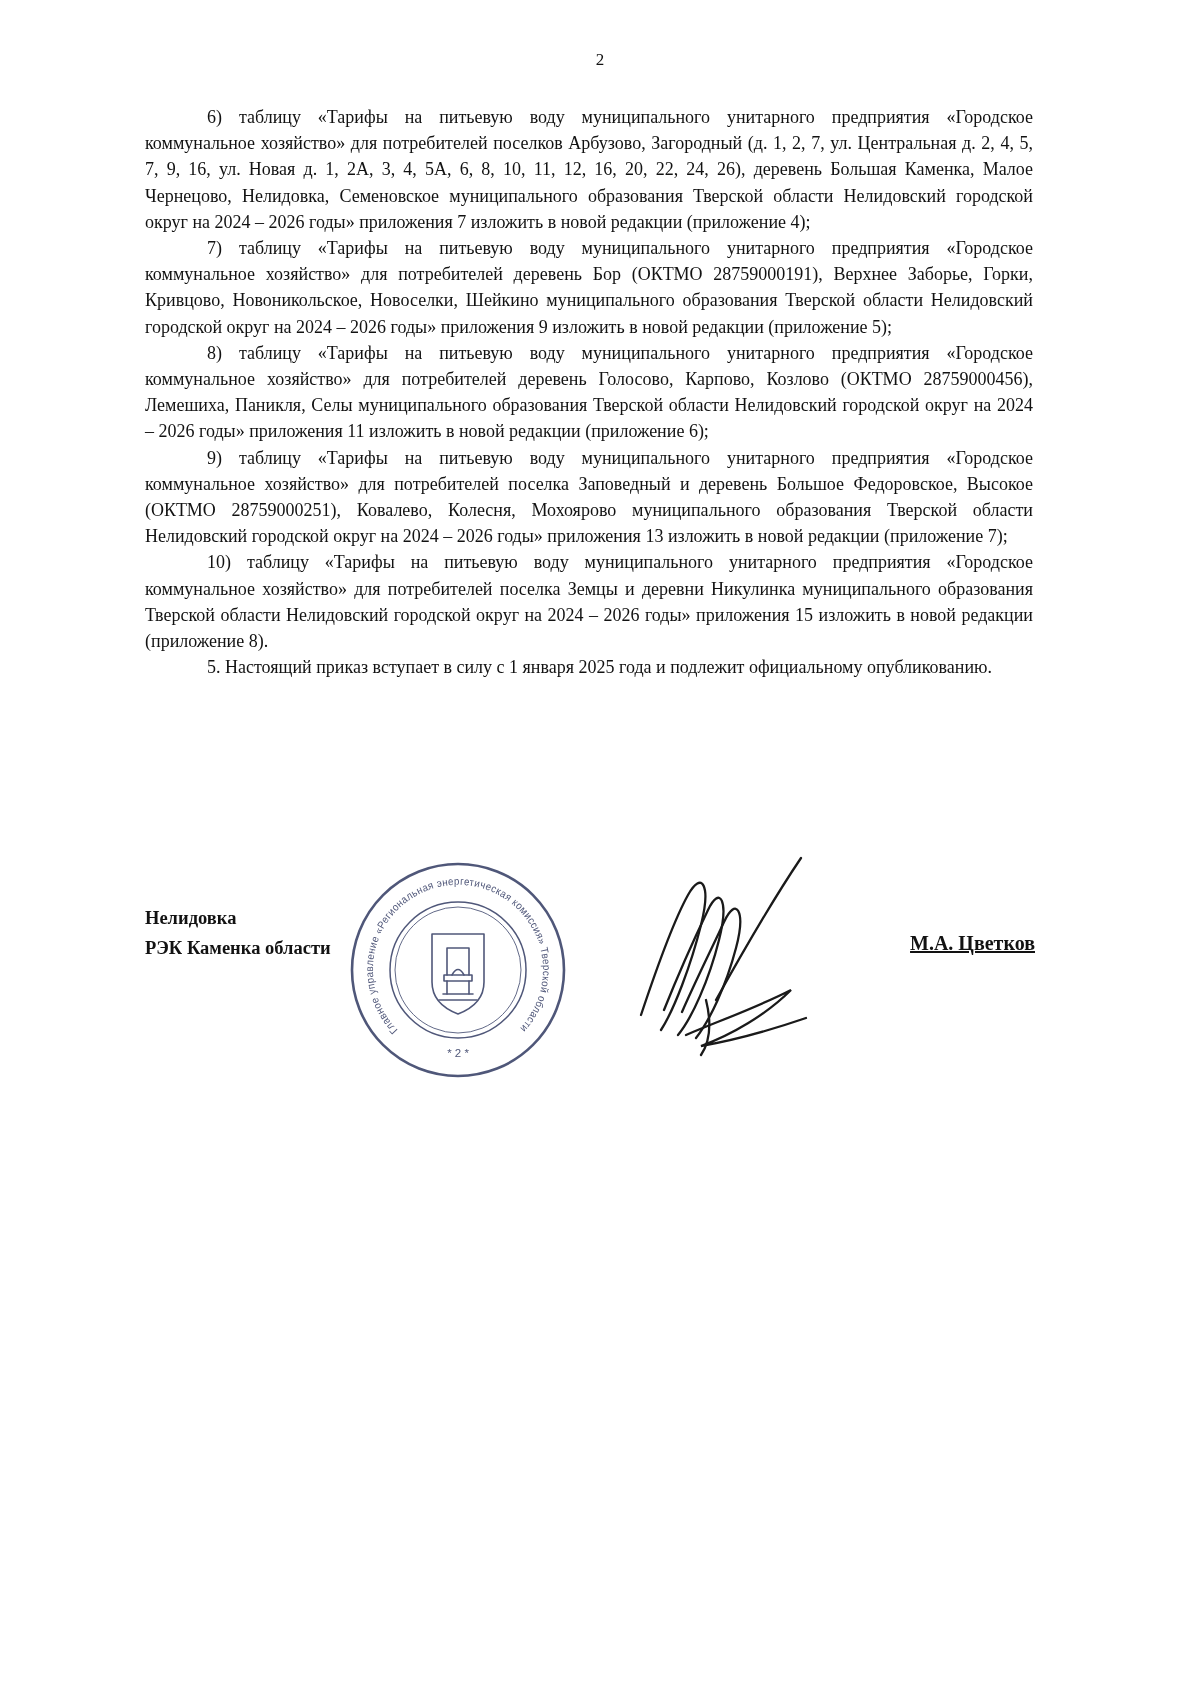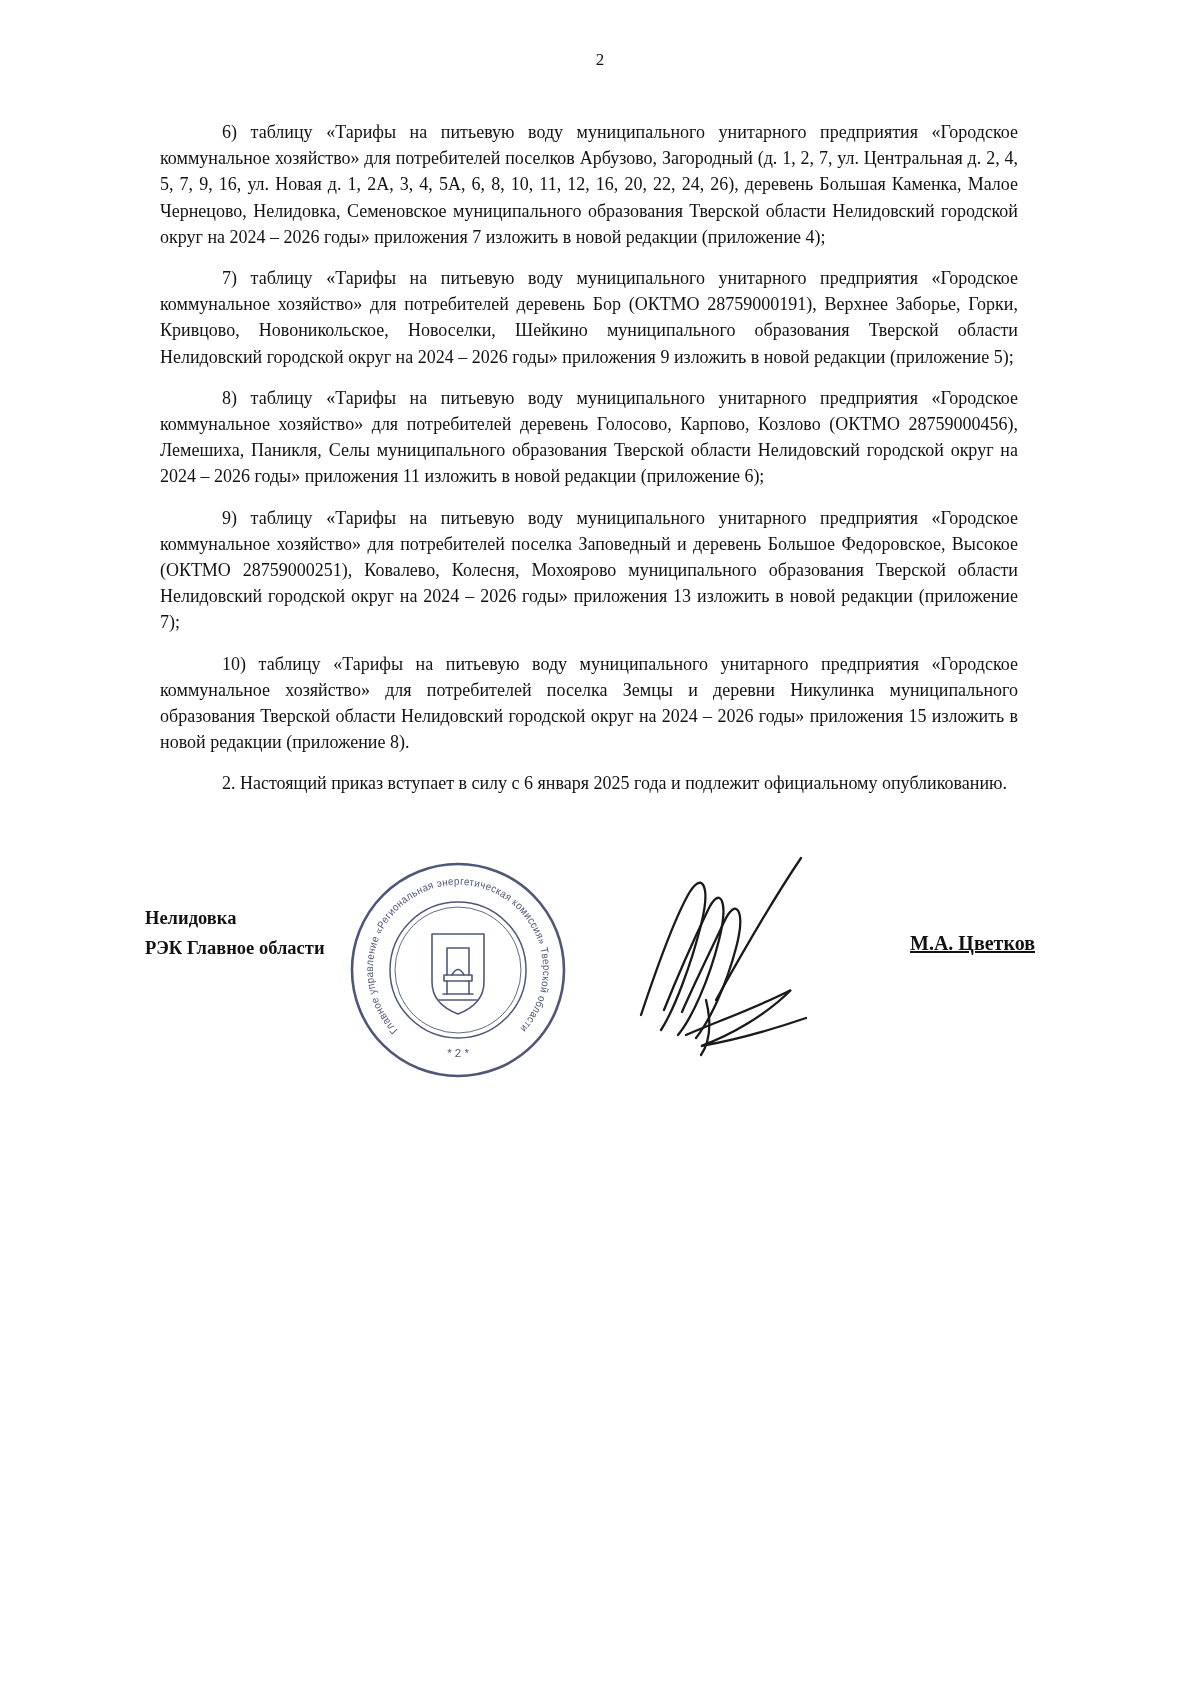--- a/index.html
+++ b/index.html
@@ -14,21 +14,21 @@
   }
   .page-number {
     position:absolute; top:50px; left:0; right:0;
     text-align:center; font-size:17px;
   }
   .body-text {
     position:absolute; top:104px; left:145px; width:888px;
     font-size:18px; line-height:26.2px;
     text-align:justify;
   }
-  .body-text p { margin:15px; text-indent:62px; }
+  .body-text p { margin:0; text-indent:62px; }
   .sign-position {
     position:absolute; left:145px; top:903px;
     font-size:18.5px; font-weight:bold; line-height:30px;
     white-space:nowrap;
   }
   .signer-name {
     position:absolute; top:932px; right:165px;
     font-size:20px; font-weight:bold;text-decoration:underline;
   }
   .seal {
@@ -46,26 +46,26 @@
 <div class="page">
 
   <div class="page-number">2</div>
 
   <div class="body-text">
     <p>6) таблицу «Тарифы на питьевую воду муниципального унитарного предприятия «Городское коммунальное хозяйство» для потребителей поселков Арбузово, Загородный (д. 1, 2, 7, ул. Центральная д. 2, 4, 5, 7, 9, 16, ул. Новая д. 1, 2А, 3, 4, 5А, 6, 8, 10, 11, 12, 16, 20, 22, 24, 26), деревень Большая Каменка, Малое Чернецово, Нелидовка, Семеновское муниципального образования Тверской области Нелидовский городской округ на 2024 – 2026 годы» приложения 7 изложить в новой редакции (приложение 4);</p>
     <p>7) таблицу «Тарифы на питьевую воду муниципального унитарного предприятия «Городское коммунальное хозяйство» для потребителей деревень Бор (ОКТМО 28759000191), Верхнее Заборье, Горки, Кривцово, Новоникольское, Новоселки, Шейкино муниципального образования Тверской области Нелидовский городской округ на 2024 – 2026 годы» приложения 9 изложить в новой редакции (приложение 5);</p>
     <p>8) таблицу «Тарифы на питьевую воду муниципального унитарного предприятия «Городское коммунальное хозяйство» для потребителей деревень Голосово, Карпово, Козлово (ОКТМО 28759000456), Лемешиха, Паникля, Селы муниципального образования Тверской области Нелидовский городской округ на 2024 – 2026 годы» приложения 11 изложить в новой редакции (приложение 6);</p>
     <p>9) таблицу «Тарифы на питьевую воду муниципального унитарного предприятия «Городское коммунальное хозяйство» для потребителей поселка Заповедный и деревень Большое Федоровское, Высокое (ОКТМО 28759000251), Ковалево, Колесня, Мохоярово муниципального образования Тверской области Нелидовский городской округ на 2024 – 2026 годы» приложения 13 изложить в новой редакции (приложение 7);</p>
     <p>10) таблицу «Тарифы на питьевую воду муниципального унитарного предприятия «Городское коммунальное хозяйство» для потребителей поселка Земцы и деревни Никулинка муниципального образования Тверской области Нелидовский городской округ на 2024 – 2026 годы» приложения 15 изложить в новой редакции (приложение 8).</p>
-    <p>2. Настоящий приказ вступает в силу с 6 января 2025 года и подлежит официальному опубликованию.</p>
+    <p>5. Настоящий приказ вступает в силу с 1 января 2025 года и подлежит официальному опубликованию.</p>
   </div>
 
   <div class="sign-position">
     <div>Нелидовка</div>
-    <div>РЭК Главное области</div>
+    <div>РЭК Каменка области</div>
   </div>
 
   <div class="seal">
     <svg width="220" height="220" viewBox="0 0 220 220" xmlns="http://www.w3.org/2000/svg">
       <g stroke="#41496e" fill="none">
         <circle cx="110" cy="110" r="106" stroke-width="2.6"></circle>
         <circle cx="110" cy="110" r="68" stroke-width="1.5"></circle>
         <circle cx="110" cy="110" r="63" stroke-width="0.9"></circle>
       </g>
       <defs>

